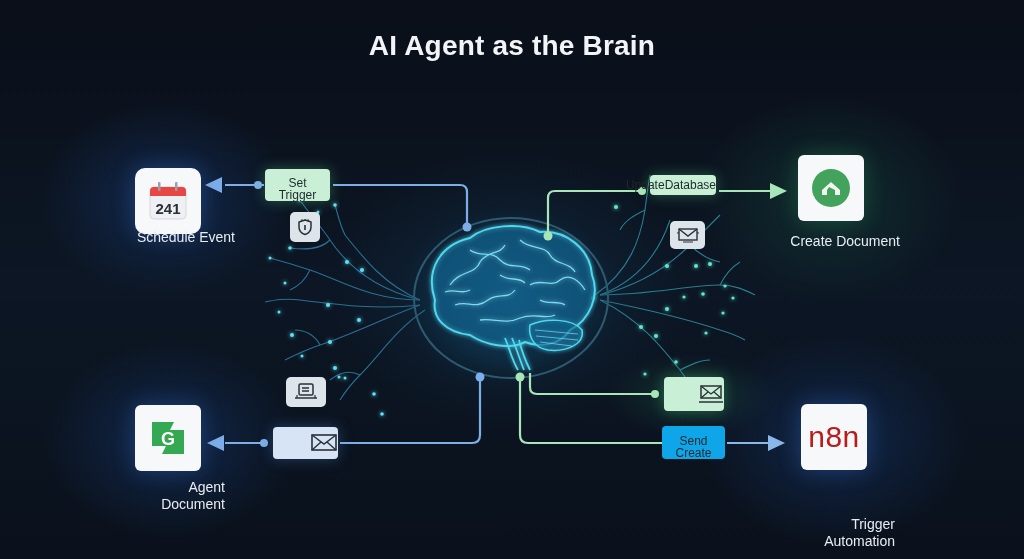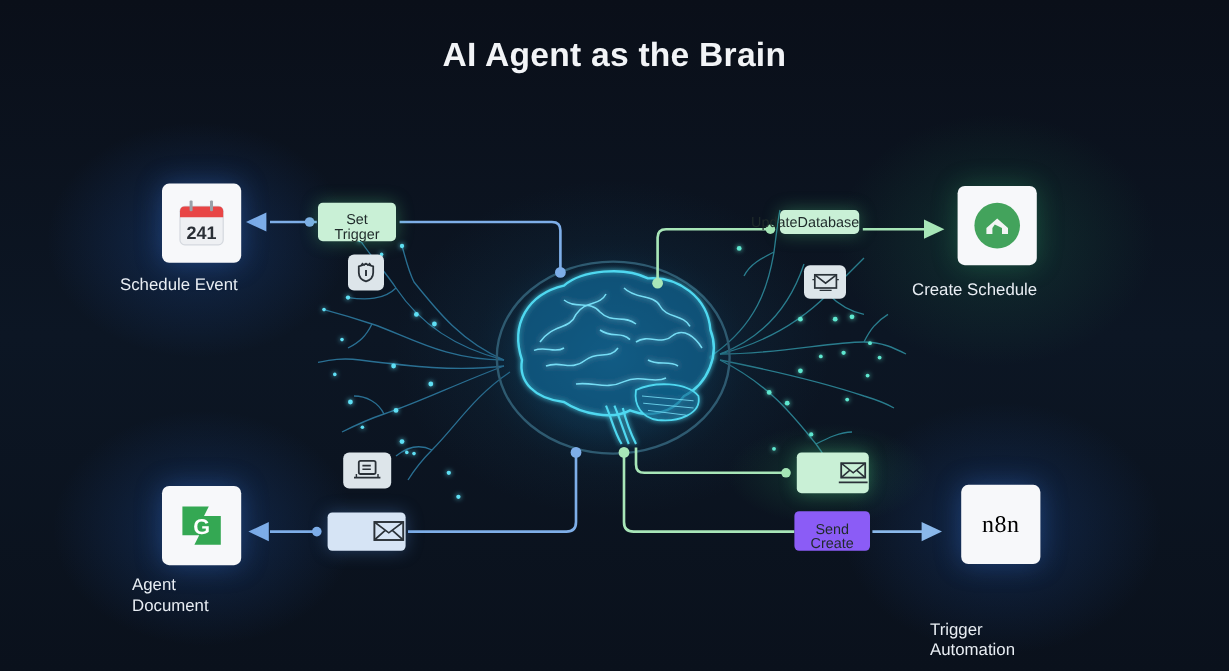--- a/index.html
+++ b/index.html
@@ -24,31 +24,31 @@
   }
   svg.wires { position: absolute; left: 0; top: 0; }
   .app-tile {
     position: absolute; width: 66px; height: 66px;
     background: #f7f8fa; border-radius: 6px;
     display: flex; align-items: center; justify-content: center;
     box-shadow: 0 0 22px rgba(60,120,220,0.35);
   }
   .app-tile.green-glow { box-shadow: 0 0 22px rgba(60,200,120,0.25); }
   .app-label {
-    position: absolute; color: #e8edf3; font-size: 14px; text-align: left;
+    position: absolute; color: #e8edf3; font-size: 14px; text-align: right;
     line-height: 17px;
   }
   .chip {
     position: absolute; border-radius: 4px;
     display: flex; align-items: center; justify-content: flex-end;
     text-align: center; font-size: 12px; line-height: 12px; color: #1f2a2a;
   }
   .chip.green { background: #c9f0d6; box-shadow: 0 0 14px rgba(90,220,140,0.35); }
   .chip.blue { background: #d6e4f5; box-shadow: 0 0 14px rgba(90,150,230,0.35); }
-  .chip.grey { background: #8b5cf6; }
+  .chip.grey { background: #0ea5e9; }
   .mini {
     position: absolute; width: 30px; height: 30px; border-radius: 5px;
     background: #dde5ea; display: flex; align-items: center; justify-content: center;
   }
 </style>
 </head>
 <body>
 
 <div class="title">AI Agent as the Brain</div>
 
@@ -189,21 +189,21 @@
     <path d="M520 377 L520 435 Q520 443 528 443 L662 443"></path>
   </g>
   <circle cx="655" cy="394" r="4" fill="#a8e6b8"></circle>
   <circle cx="520" cy="377" r="4.5" fill="#a8e6b8"></circle>
   <g stroke="#8ab8ea" stroke-width="2.2" fill="none">
     <path d="M727 443 L770 443"></path>
   </g>
   <polygon points="785,443 768,435 768,451" fill="#8ab8ea"></polygon>
 </svg>
 
-<div class="app-tile" style="left:135px; top:153px;">
+<div class="app-tile" style="left:135px; top:168px;border-radius:10px;">
   <svg width="44" height="44" viewBox="0 0 44 44">
     <rect x="4" y="8" width="36" height="32" rx="4" fill="#eef0f3" stroke="#d4d8de"></rect>
     <path d="M4 12 Q4 8 8 8 L36 8 Q40 8 40 12 L40 17 L4 17 Z" fill="#e84545"></path>
     <rect x="12" y="3" width="2.5" height="9" rx="1" fill="#9aa0a8"></rect>
     <rect x="29" y="3" width="2.5" height="9" rx="1" fill="#9aa0a8"></rect>
     <text x="22" y="35" text-anchor="middle" font-family="Liberation Sans, sans-serif" font-size="15" font-weight="bold" fill="#2a2f36">241</text>
   </svg>
 </div>
 <div class="app-label" style="left:100px; top:229px; width:135px;">Schedule Event</div>
 
@@ -233,21 +233,21 @@
     <line x1="7" y1="16" x2="17" y2="16" stroke="#2a3138" stroke-width="1"></line>
   </svg>
 </div>
 
 <div class="app-tile green-glow" style="left:798px; top:155px;">
   <svg width="44" height="44" viewBox="0 0 44 44">
     <circle cx="22" cy="22" r="19" fill="#43a35c"></circle>
     <path d="M13 24 L22 16 L31 24 L31 29 L26 29 L26 24 L20 21 L18 24 L18 29 L13 29 Z" fill="#f2f4f3"></path>
   </svg>
 </div>
-<div class="app-label" style="left:760px; top:233px; width:140px;">Create Schedule</div>
+<div class="app-label" style="left:760px; top:233px; width:140px;">Create Document</div>
 
 <div class="mini" style="left:286px; top:377px; width:40px; height:30px;">
   <svg width="26" height="20" viewBox="0 0 26 20">
     <rect x="6" y="2" width="14" height="11" rx="1.5" fill="none" stroke="#2a3138" stroke-width="1.5"></rect>
     <path d="M9 6 L16 6 M9 9 L16 9" stroke="#2a3138" stroke-width="1.3"></path>
     <path d="M2 16 L24 16" stroke="#2a3138" stroke-width="1.5"></path>
     <path d="M4 13 L4 16 M22 13 L22 16" stroke="#2a3138" stroke-width="1.2"></path>
   </svg>
 </div>
 
@@ -276,18 +276,18 @@
     <line x1="1" y1="18" x2="25" y2="18" stroke="#2a3138" stroke-width="1.5"></line>
   </svg>
 </div>
 
 <div class="chip grey" style="left:662px; top:426px; width:63px; height:33px; flex-direction:column;">
   <span>Send</span>
   <span>Create</span>
 </div>
 
 <div class="app-tile" style="left:801px; top:404px;">
-  <span style="font-family:Liberation Serif, serif; font-size:20px; color:#000000; letter-spacing:0.5px;">n8n</span>
+  <span style="font-family:Liberation Sans, sans-serif; font-size:30px; color:#b91c1c; letter-spacing:0.5px;">n8n</span>
 </div>
 <div class="app-label" style="left:775px; top:478px; width:120px;margin-top:38px;">
   <div>Trigger</div>
   <div>Automation</div>
 </div>
 
 </body></html>

